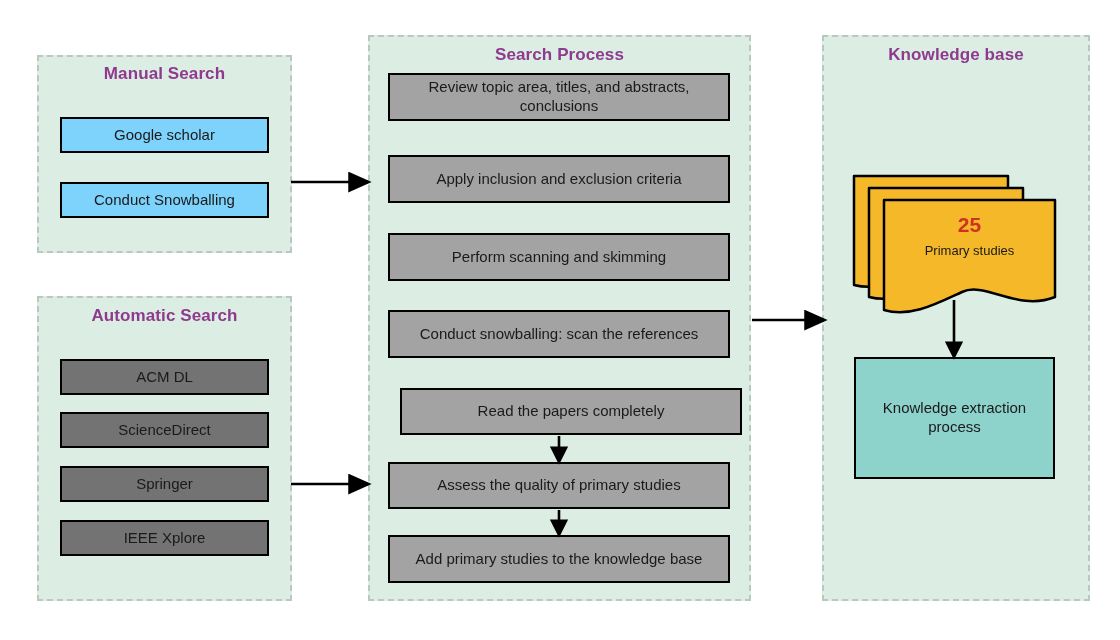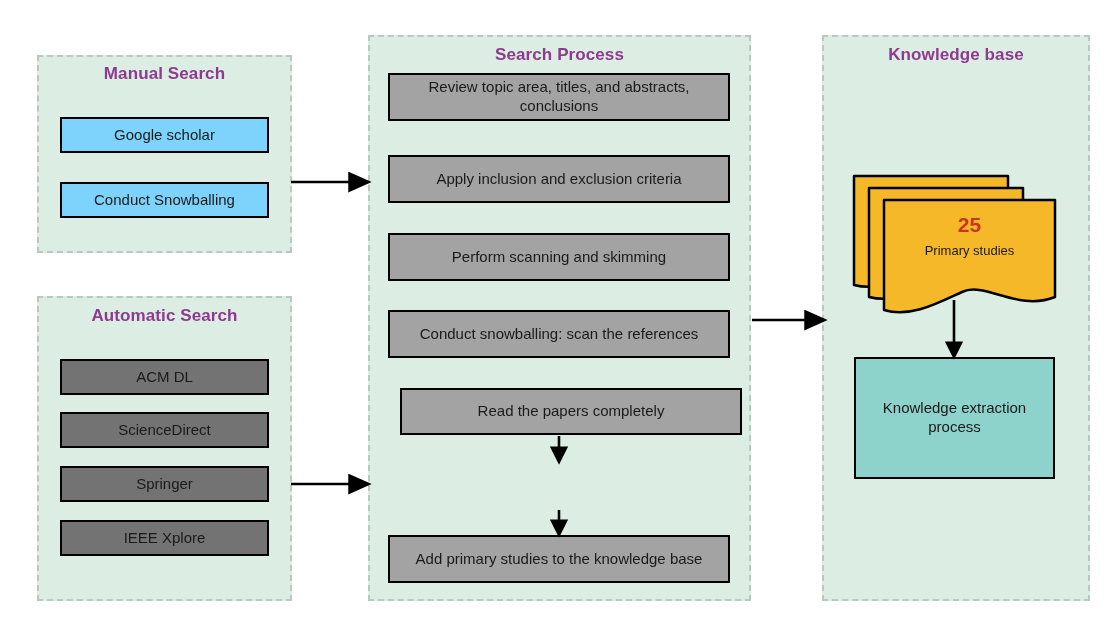--- a/index.html
+++ b/index.html
@@ -105,20 +105,21 @@
 
   <div class="group" style="left:368px; top:35px; width:383px; height:566px;">
   </div>
   <div class="group-title" style="left:368px; top:45px; width:383px;">Search Process</div>
 
   <div class="node proc" style="left:388px; top:73px; width:342px; height:48px;">Review topic area, titles, and abstracts, conclusions</div>
   <div class="node proc" style="left:388px; top:155px; width:342px; height:48px;">Apply inclusion and exclusion criteria</div>
   <div class="node proc" style="left:388px; top:233px; width:342px; height:48px;">Perform scanning and skimming</div>
   <div class="node proc" style="left:388px; top:310px; width:342px; height:48px;">Conduct snowballing: scan the references</div>
   <div class="node proc" style="left:388px; top:388px; width:342px; height:47px;margin-left:12px;">Read the papers completely</div>
+  <div class="node proc" style="left:388px; top:462px; width:342px; height:47px;">Assess the quality of primary studies</div>
   <div class="node proc" style="left:388px; top:535px; width:342px; height:48px;">Add primary studies to the knowledge base</div>
 
   <div class="group" style="left:822px; top:35px; width:268px; height:566px;">
   </div>
   <div class="group-title" style="left:822px; top:45px; width:268px;">Knowledge base</div>
 
   <svg class="docstack" viewBox="0 0 1120 640" xmlns="http://www.w3.org/2000/svg">
 
     <path d="M854,176 L1008,176 L1008,272 C975,286 945,258 925,268 C905,278 880,292 854,285 Z" fill="#F5B828" stroke="#000000" stroke-width="2.5" stroke-linejoin="round"></path>
 

